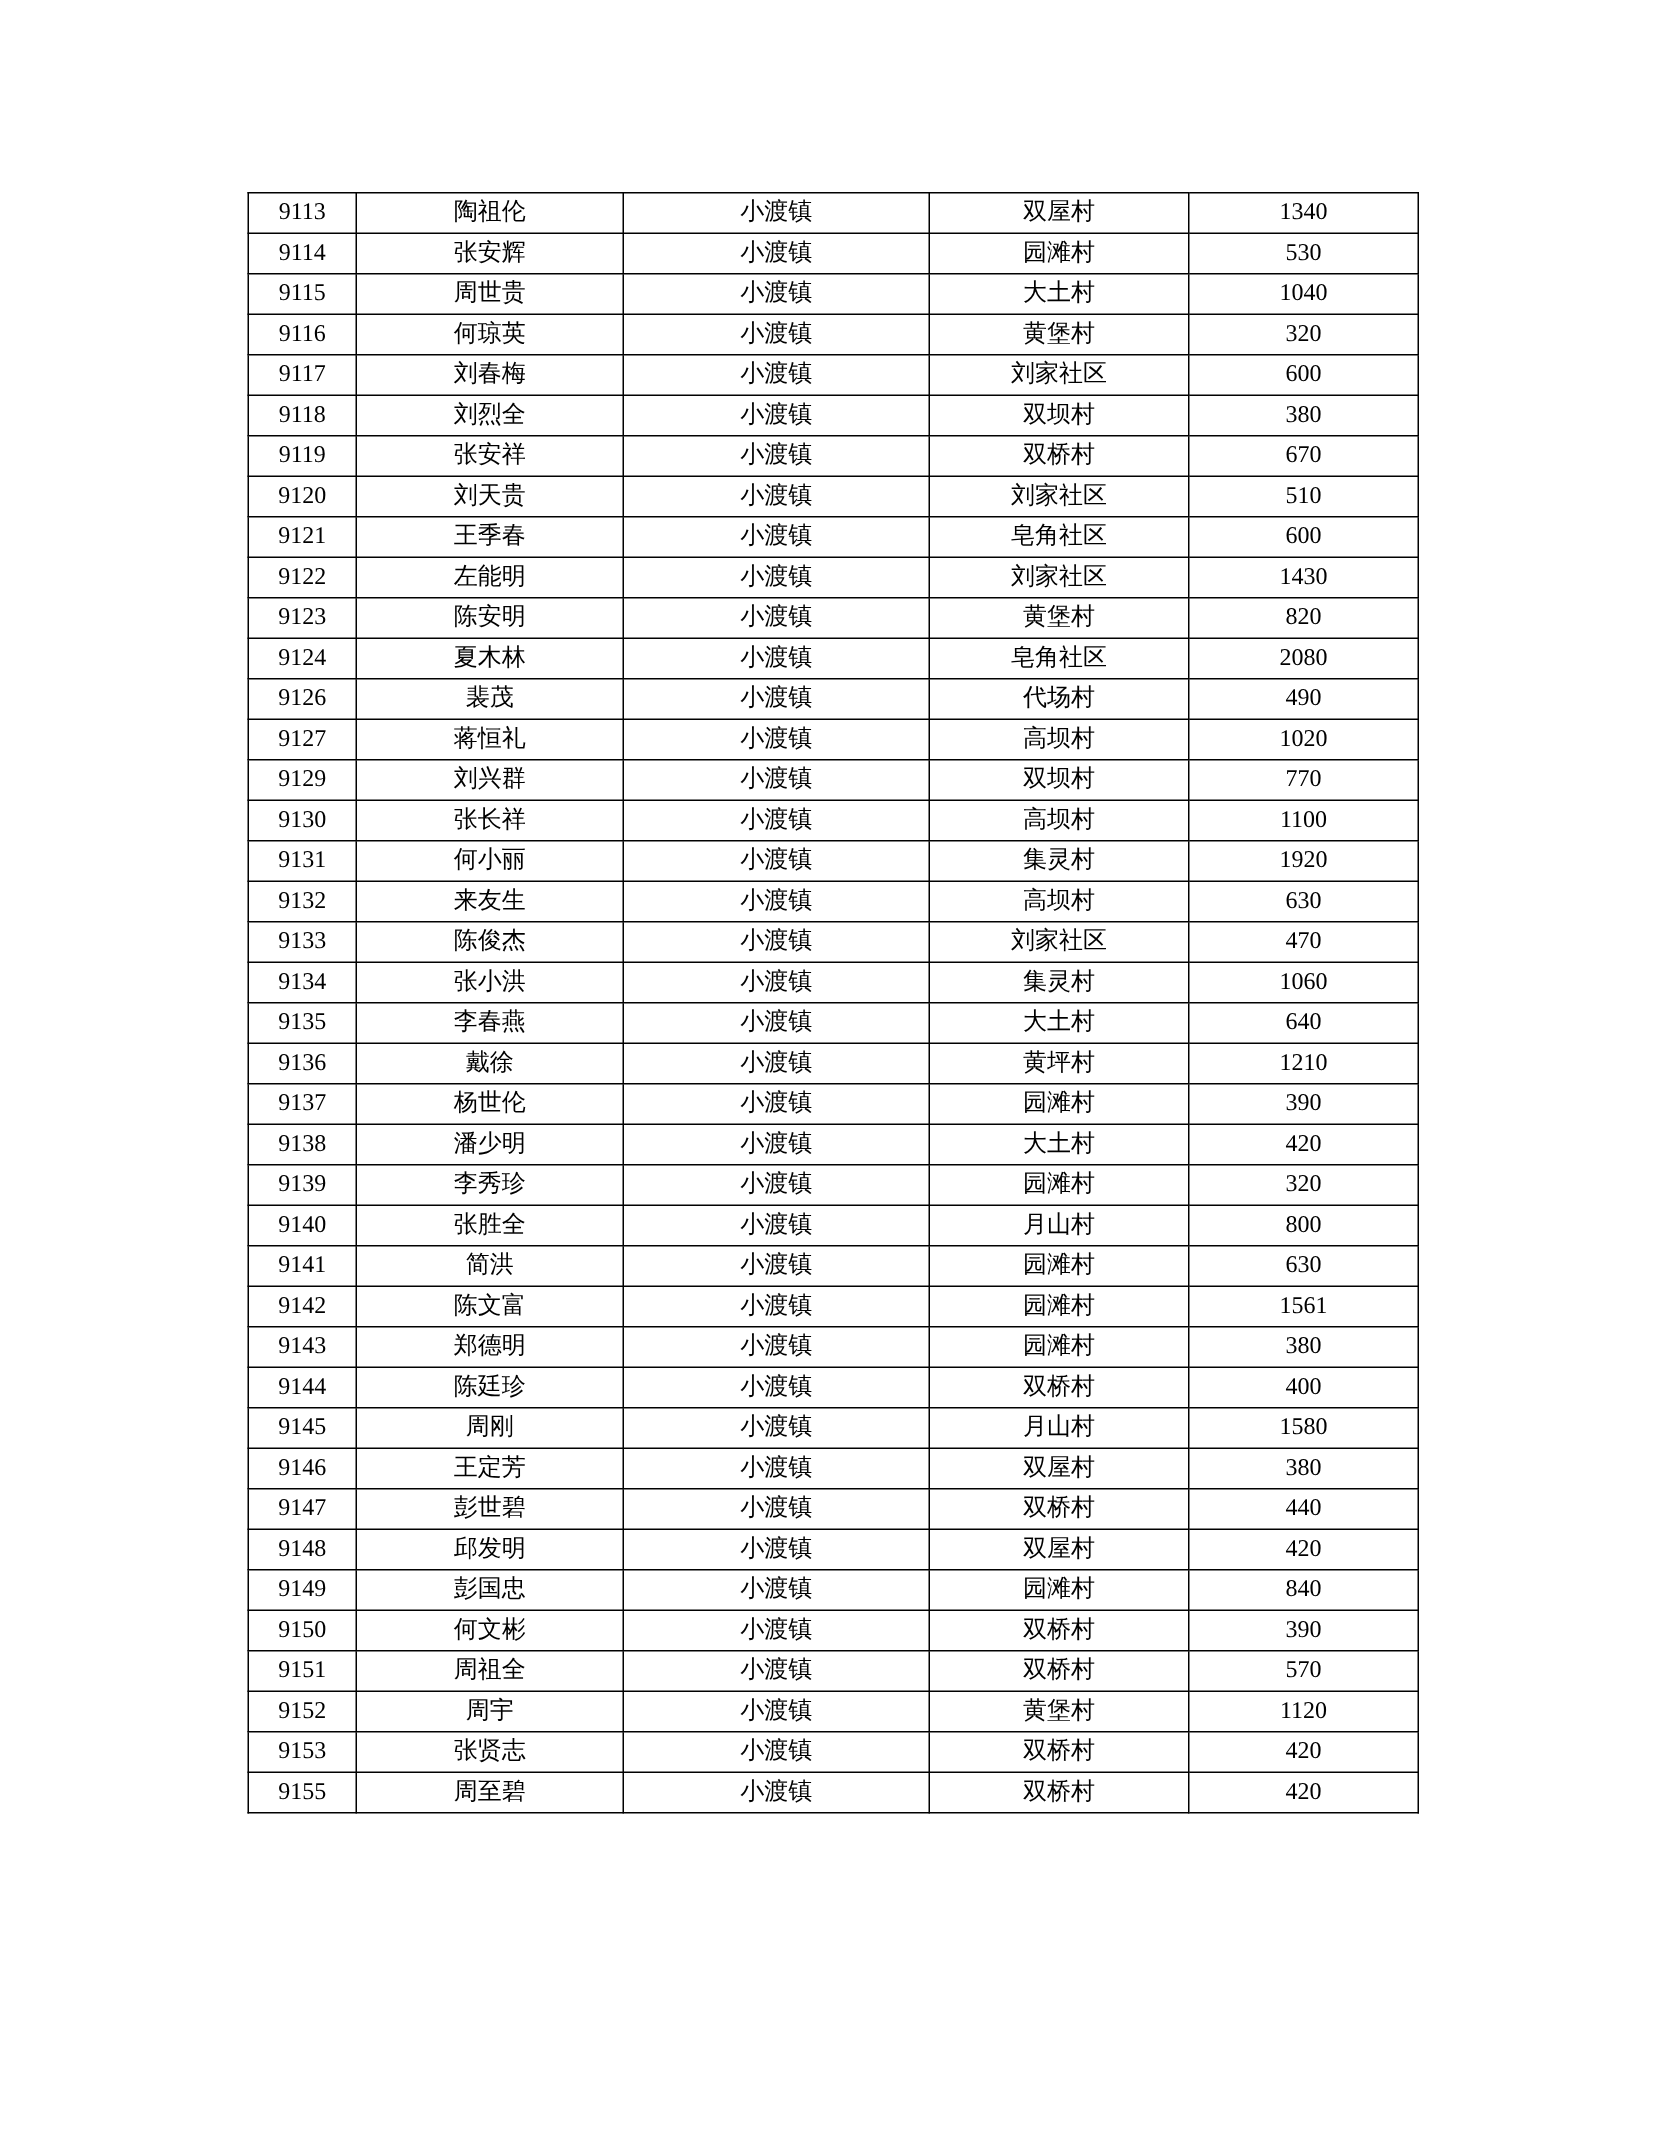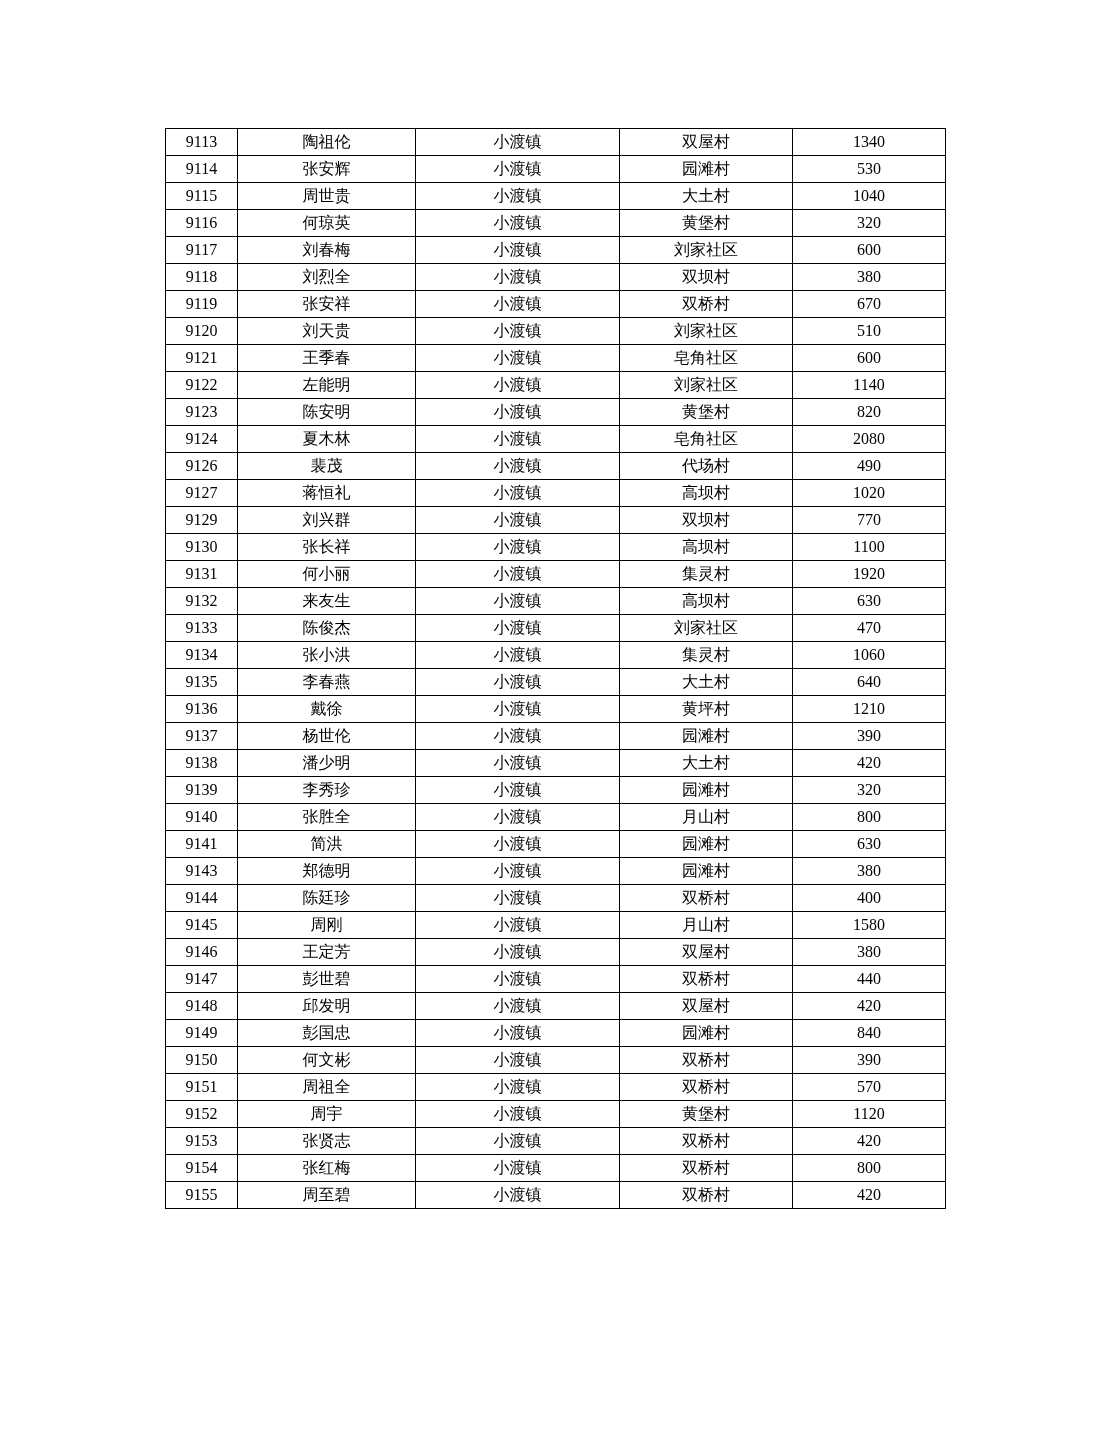--- a/index.html
+++ b/index.html
@@ -121,21 +121,21 @@
     <td>王季春</td>
     <td>小渡镇</td>
     <td>皂角社区</td>
     <td>600</td>
   </tr>
         <tr>
     <td>9122</td>
     <td>左能明</td>
     <td>小渡镇</td>
     <td>刘家社区</td>
-    <td>1140</td>
+    <td>1430</td>
   </tr>
         <tr>
     <td>9123</td>
     <td>陈安明</td>
     <td>小渡镇</td>
     <td>黄堡村</td>
     <td>820</td>
   </tr>
         <tr>
     <td>9124</td>
@@ -243,20 +243,27 @@
     <td>800</td>
   </tr>
         <tr>
     <td>9141</td>
     <td>简洪</td>
     <td>小渡镇</td>
     <td>园滩村</td>
     <td>630</td>
   </tr>
         <tr>
+    <td>9142</td>
+    <td>陈文富</td>
+    <td>小渡镇</td>
+    <td>园滩村</td>
+    <td>1561</td>
+  </tr>
+        <tr>
     <td>9143</td>
     <td>郑德明</td>
     <td>小渡镇</td>
     <td>园滩村</td>
     <td>380</td>
   </tr>
         <tr>
     <td>9144</td>
     <td>陈廷珍</td>
     <td>小渡镇</td>
@@ -318,27 +325,20 @@
     <td>小渡镇</td>
     <td>黄堡村</td>
     <td>1120</td>
   </tr>
         <tr>
     <td>9153</td>
     <td>张贤志</td>
     <td>小渡镇</td>
     <td>双桥村</td>
     <td>420</td>
-  </tr>
-        <tr>
-    <td>9154</td>
-    <td>张红梅</td>
-    <td>小渡镇</td>
-    <td>双桥村</td>
-    <td>800</td>
   </tr>
         <tr>
     <td>9155</td>
     <td>周至碧</td>
     <td>小渡镇</td>
     <td>双桥村</td>
     <td>420</td>
   </tr>
       </tbody>
   </table>

